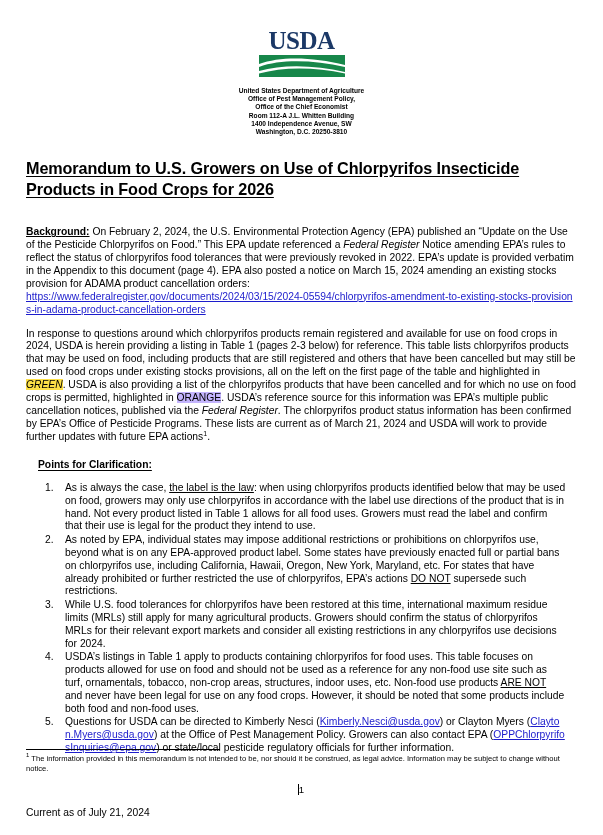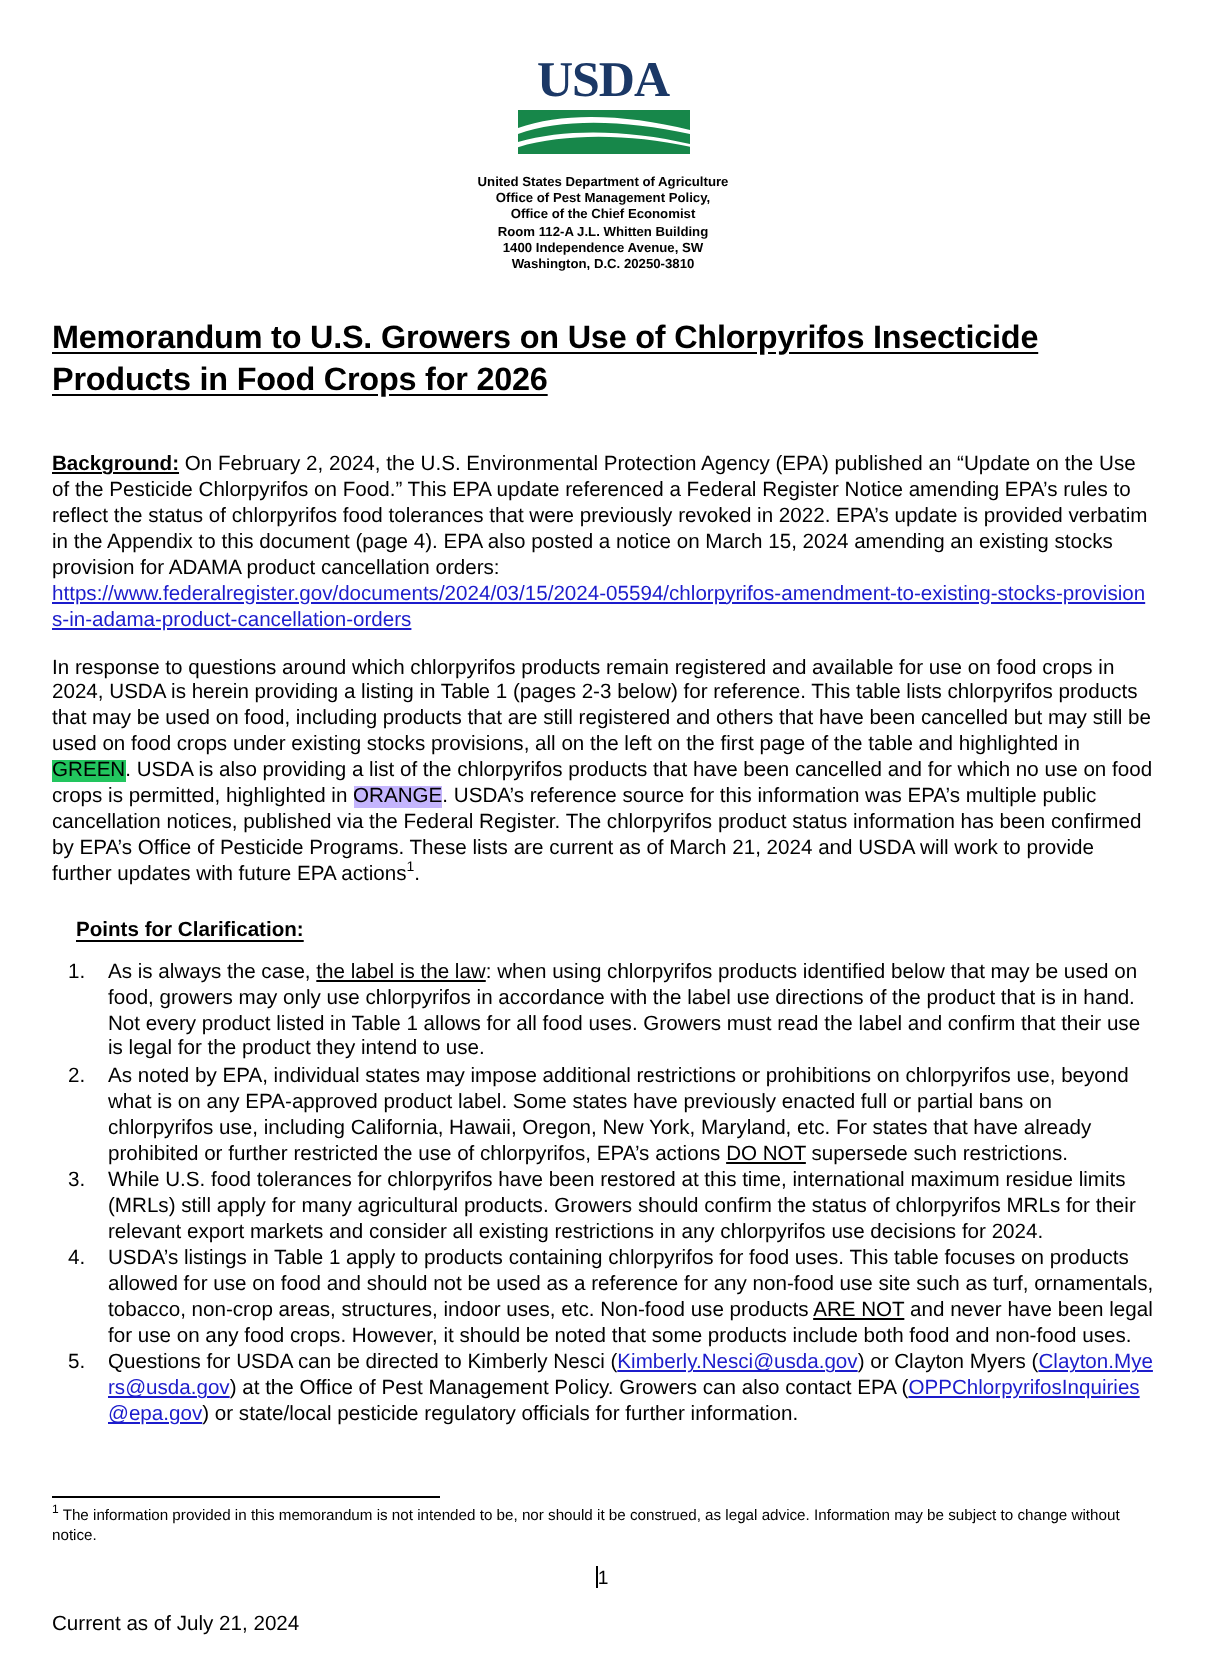--- a/index.html
+++ b/index.html
@@ -73,44 +73,44 @@
   
   .body-block { margin-top: 26px; }
   p.para {
     margin: 0 0 11px 0;
     font-size: 10.3px;
     line-height: 12.9px;
     text-align: left;
   }
   .u { text-decoration: underline; }
   .b { font-weight: bold; }
-  .i { }
+  .i { font-style: italic; }
   a.link {
     color: #1c1ccc;
     text-decoration: underline;
     word-break: break-all;
   }
-  .hl-green { background: #22c55e; }
+  .hl-green { background: #fde047; font-style: italic; }
   .hl-orange { background: #c4b5fd; }
   sup.fn { font-size: 7px; vertical-align: super; line-height: 0; }
 
   h2.section-head {
     margin: 14px 0 9px 0;
     font-size: 10.3px;
     line-height: 13px;
     font-weight: bold;
   }
   h2.section-head span {
     text-decoration: underline;
     text-underline-offset: 1.5px;
     padding-left: 12px;
   }
 
   ol.points {
-    margin: 0;
+    margin: 11px;
     padding-left: 0;
     list-style: none;
     counter-reset: pt;
   }
   ol.points > li {
     position: relative;
     counter-increment: pt;
     padding-left: 28px;
     margin-bottom: 0.5px;
     font-size: 10.3px;

